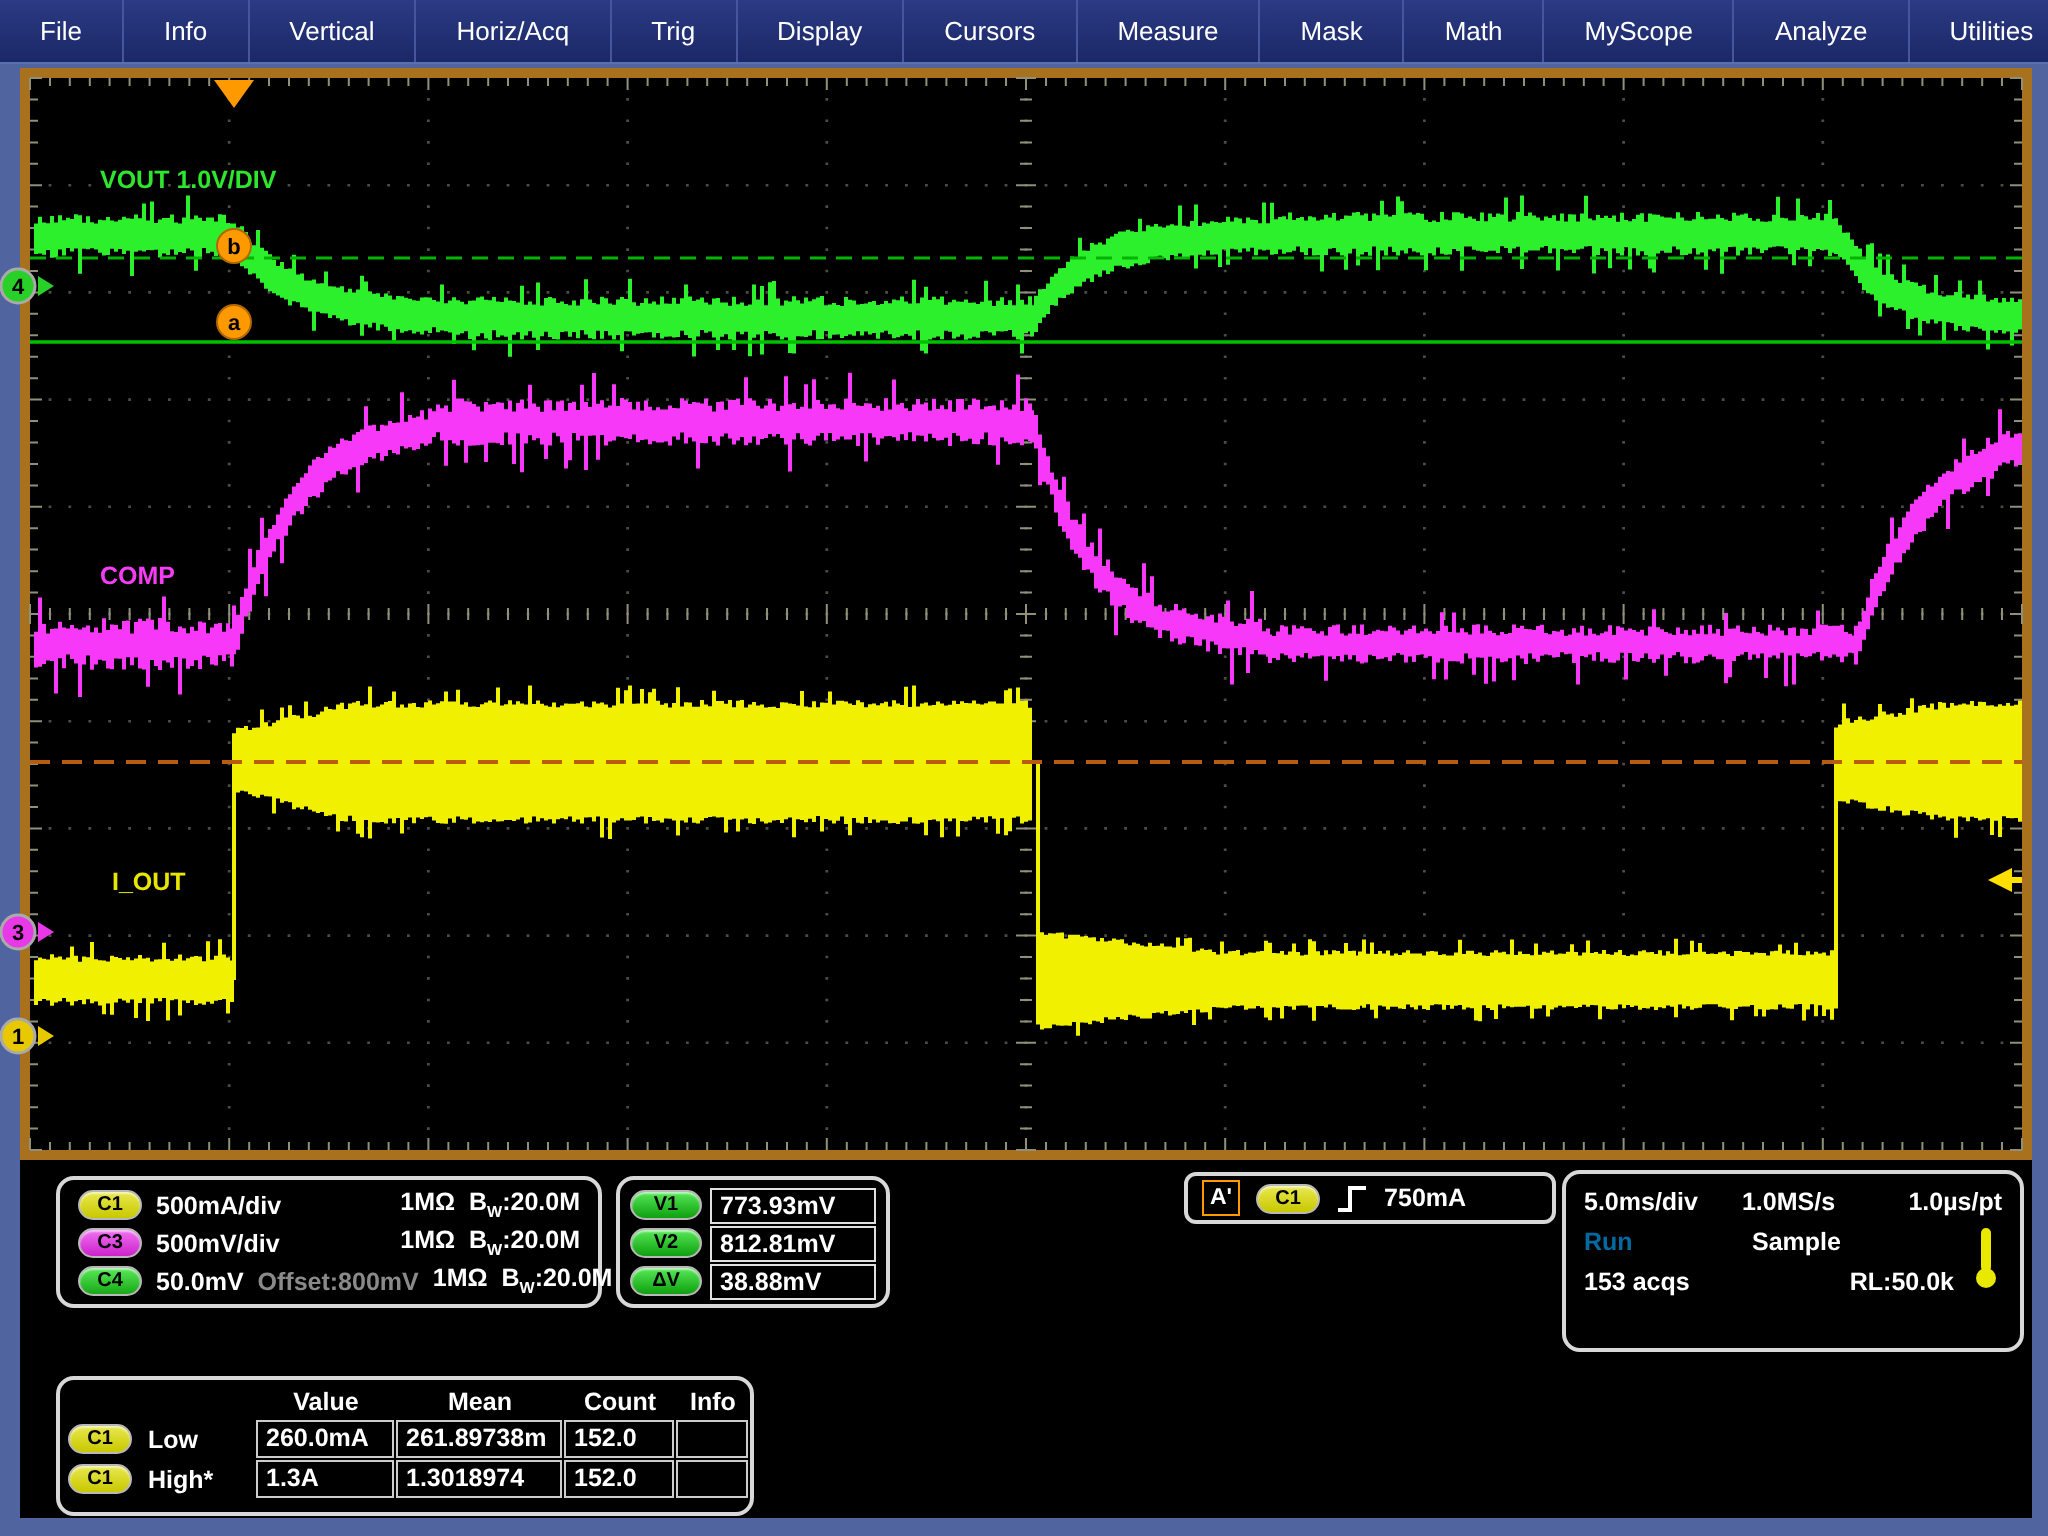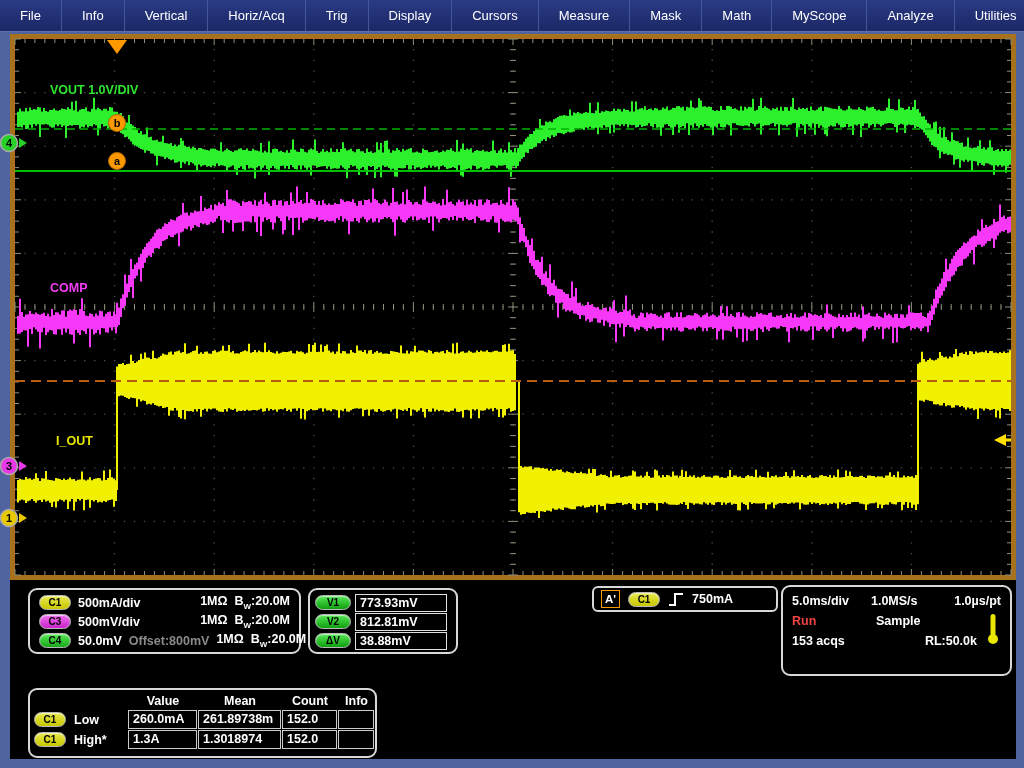--- a/index.html
+++ b/index.html
@@ -41,34 +41,34 @@
   .pill.c3{background:linear-gradient(#f070f0,#cc22cc);}
   .pill.c4{background:linear-gradient(#58e858,#18a818);}
   .pill.grn{background:linear-gradient(#58e858,#0ea00e);min-width:34px;}
   sub{font-size:8px;}
 
   #ch-panel{left:28px;top:588px;width:273px;height:66px;padding:3px 9px;}
   .chrow{display:flex;align-items:center;height:19px;gap:7px;font-size:12.5px;}
   .chrow .offs{color:#8a8a8a;}
   .chrow .imp{margin-left:auto;white-space:nowrap;}
 
-  #cur-panel{left:308px;top:588px;width:150px;height:66px;padding:3px 5px;}
+  #cur-panel{left:308px;top:588px;width:137px;height:66px;padding:3px 5px;}
   .currow{display:flex;align-items:center;height:19px;gap:4px;}
   .valbox{border:1px solid #e0e0e0;width:86px;height:16px;font-size:12.5px;line-height:16px;
     padding-left:4px;background:#000;}
 
   #trig-panel{left:592px;top:586px;width:186px;height:26px;border-radius:6px;
     display:flex;align-items:center;gap:8px;padding:0 7px;font-size:12.5px;}
   .auxbox{border:1px solid #ff9900;padding:0 3px;height:16px;line-height:16px;font-size:11.5px;}
 
   #acq-panel{left:781px;top:585px;width:231px;height:91px;padding:4px 9px;font-size:12.5px;}
   .acqrow{display:flex;align-items:center;height:20px;position:relative;}
   .acqrow .mid{margin-left:22px;}
   .acqrow .right{margin-left:auto;}
-  .run{color:#ef4444;}
+  .run{color:#0369a1;}
   .acq-mode{position:absolute;left:84px;}
   .therm{position:absolute;right:2px;top:1px;}
 
   #meas-panel{left:28px;top:688px;width:349px;height:70px;padding:2px 4px;font-size:12.5px;}
   .meas-grid{display:grid;grid-template-columns:94px 70px 84px 56px 37px;}
   .mh{height:18px;line-height:18px;text-align:center;}
   .mcell{border:1px solid #cccccc;height:17px;line-height:17px;padding-left:4px;margin:0 1px 1px 0;}
   .mlabel{display:flex;align-items:center;gap:8px;height:19px;}
 </style>
 </head>

